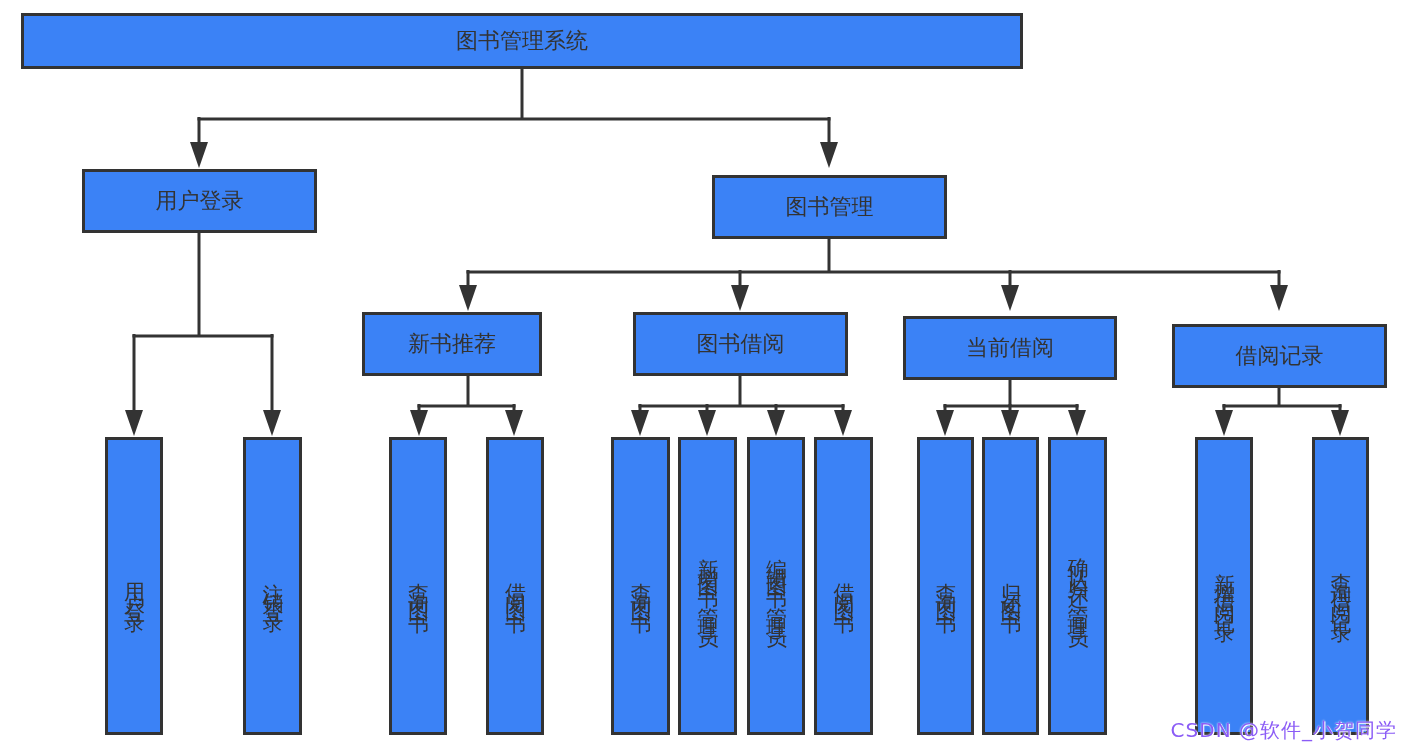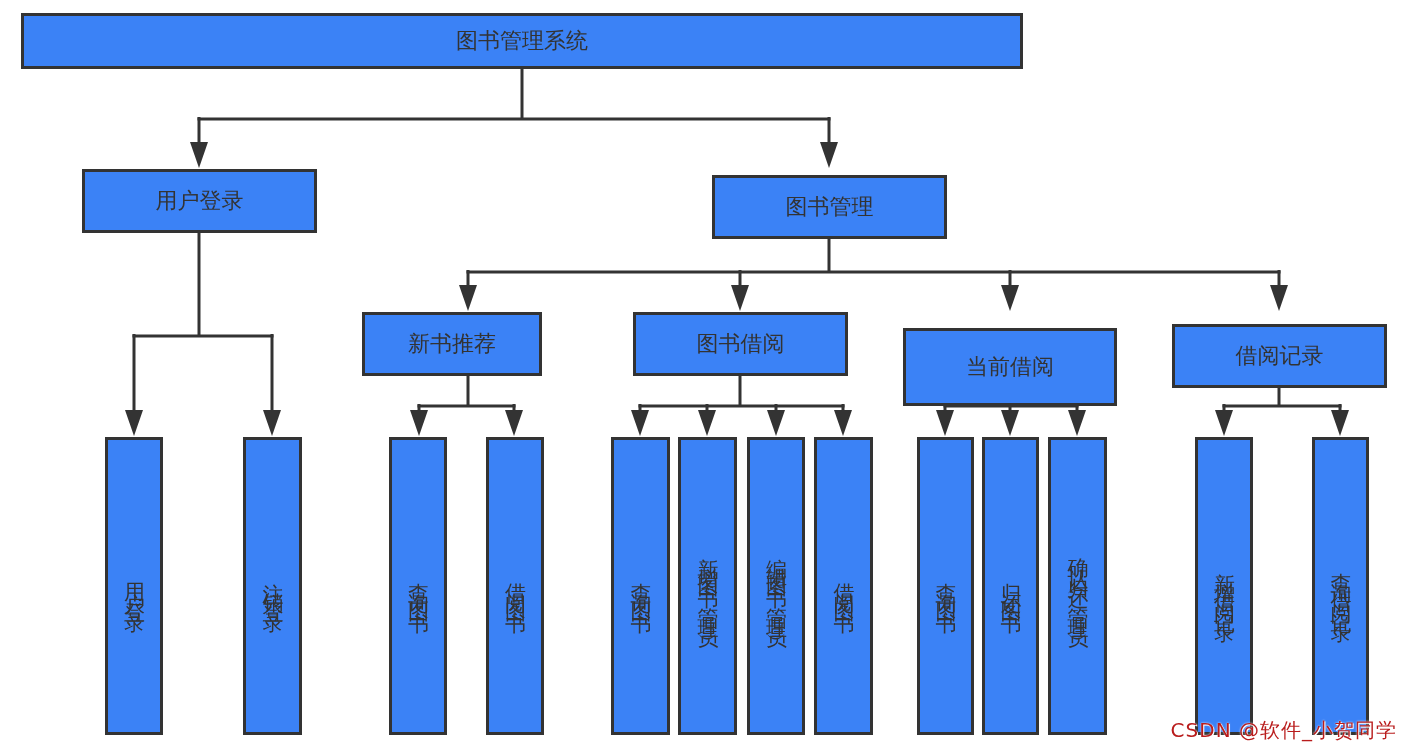--- a/index.html
+++ b/index.html
@@ -16,38 +16,38 @@
   .vnode{
     writing-mode:vertical-rl;text-orientation:mixed;
     font-size:21px;letter-spacing:10px;white-space:normal;line-height:1;
   }
   
   .n-root{left:21px;top:13px;width:1002px;height:56px;}
   .n-l2a{left:82px;top:169px;width:235px;height:64px;}
   .n-l2b{left:712px;top:175px;width:235px;height:64px;}
   .n-l3a{left:362px;top:312px;width:180px;height:64px;}
   .n-l3b{left:633px;top:312px;width:215px;height:64px;}
-  .n-l3c{left:903px;top:328px;width:214px;height:78px;}
+  .n-l3c{left:903px;top:316px;width:214px;height:64px;}
   .n-l3d{left:1172px;top:312px;width:215px;height:64px;margin-top:12px;}
   .leaf{top:437px;height:298px;}
   .n-f1{left:105px;width:58px;}
   .n-f2{left:243px;width:59px;}
   .n-f3{left:389px;width:58px;}
   .n-f4{left:486px;width:58px;}
   .n-f5{left:611px;width:59px;}
   .n-f6{left:678px;width:59px;}
   .n-f7{left:747px;width:58px;}
   .n-f8{left:814px;width:59px;}
   .n-f9{left:917px;width:57px;}
   .n-f10{left:982px;width:57px;}
   .n-f11{left:1048px;width:59px;}
   .n-f12{left:1195px;width:58px;}
   .n-f13{left:1312px;width:57px;}
   .watermark{
-    position:absolute;right:8px;bottom:3px;font-size:20px;color:#b91c1c;
+    position:absolute;right:8px;bottom:3px;font-size:20px;color:#8b5cf6;
     text-shadow:0 0 2px #ffffff,1px 1px 0 #ffffff;letter-spacing:1px;z-index:5;
   }
 </style>
 </head>
 <body>
 
 <div class="canvas">
 
   <svg class="connector-layer" viewBox="0 0 1405 747" xmlns="http://www.w3.org/2000/svg">
     <g stroke="#333333" stroke-width="3" fill="none">

